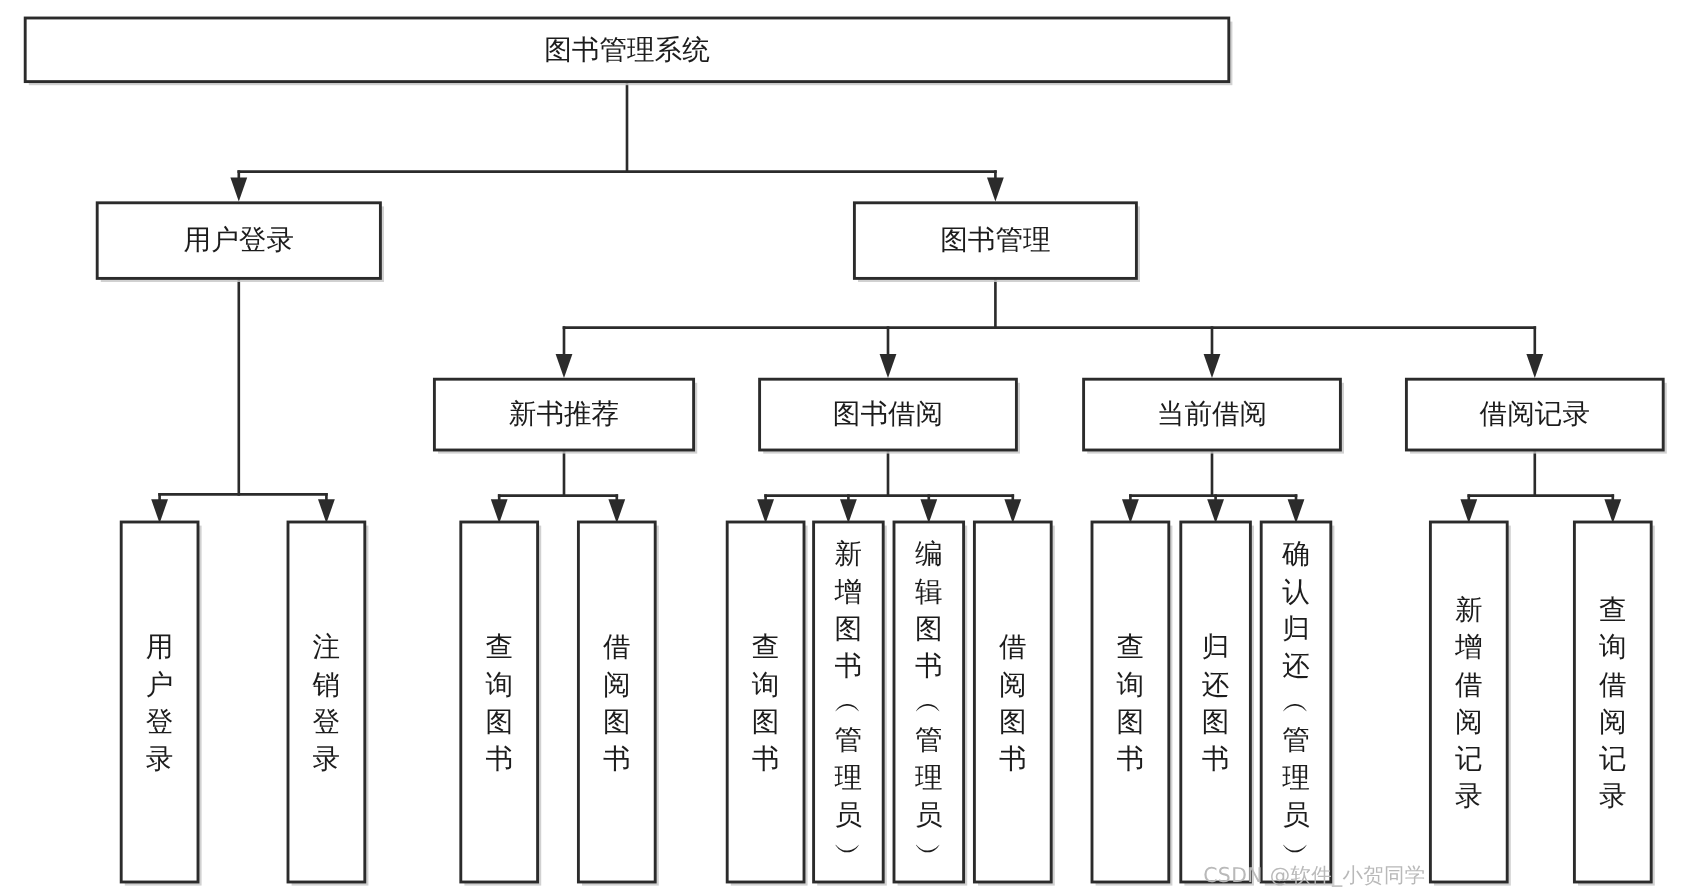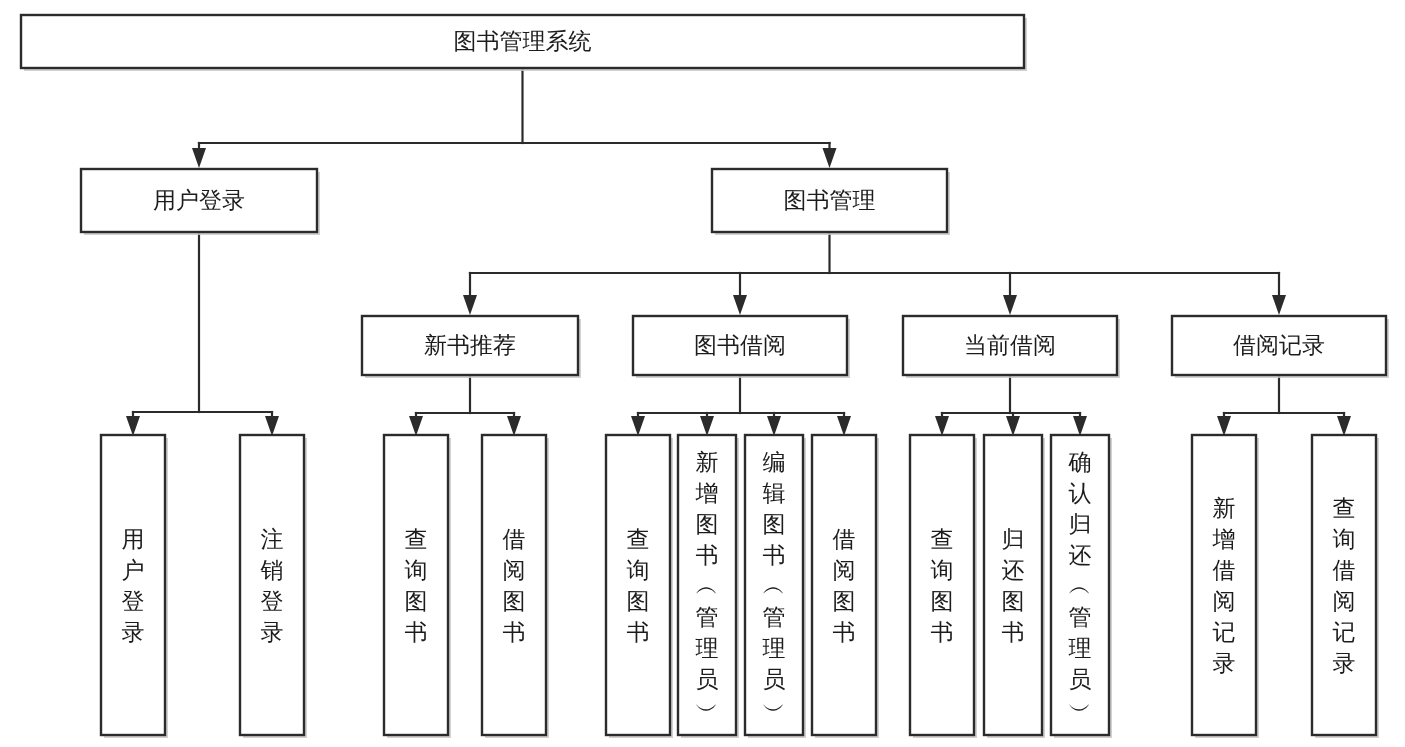--- a/index.html
+++ b/index.html
@@ -225,13 +225,14 @@
           <rect x="1192" y="435" width="64" height="300" class="node-rect"></rect>
           <text x="1224" class="node-label-v"><tspan x="1224" y="516">新</tspan><tspan x="1224" y="547">增</tspan><tspan x="1224" y="578">借</tspan><tspan x="1224" y="609">阅</tspan><tspan x="1224" y="640">记</tspan><tspan x="1224" y="671">录</tspan></text>
         </g>
         <g>
           <rect x="1315" y="438" width="64" height="300" class="node-shadow"></rect>
           <rect x="1312" y="435" width="64" height="300" class="node-rect"></rect>
           <text x="1344" class="node-label-v"><tspan x="1344" y="516">查</tspan><tspan x="1344" y="547">询</tspan><tspan x="1344" y="578">借</tspan><tspan x="1344" y="609">阅</tspan><tspan x="1344" y="640">记</tspan><tspan x="1344" y="671">录</tspan></text>
         </g>
       </g>
     </svg>
+  <div class="watermark">CSDN @软件_小贺同学</div>
 </div>
 
 </body></html>

